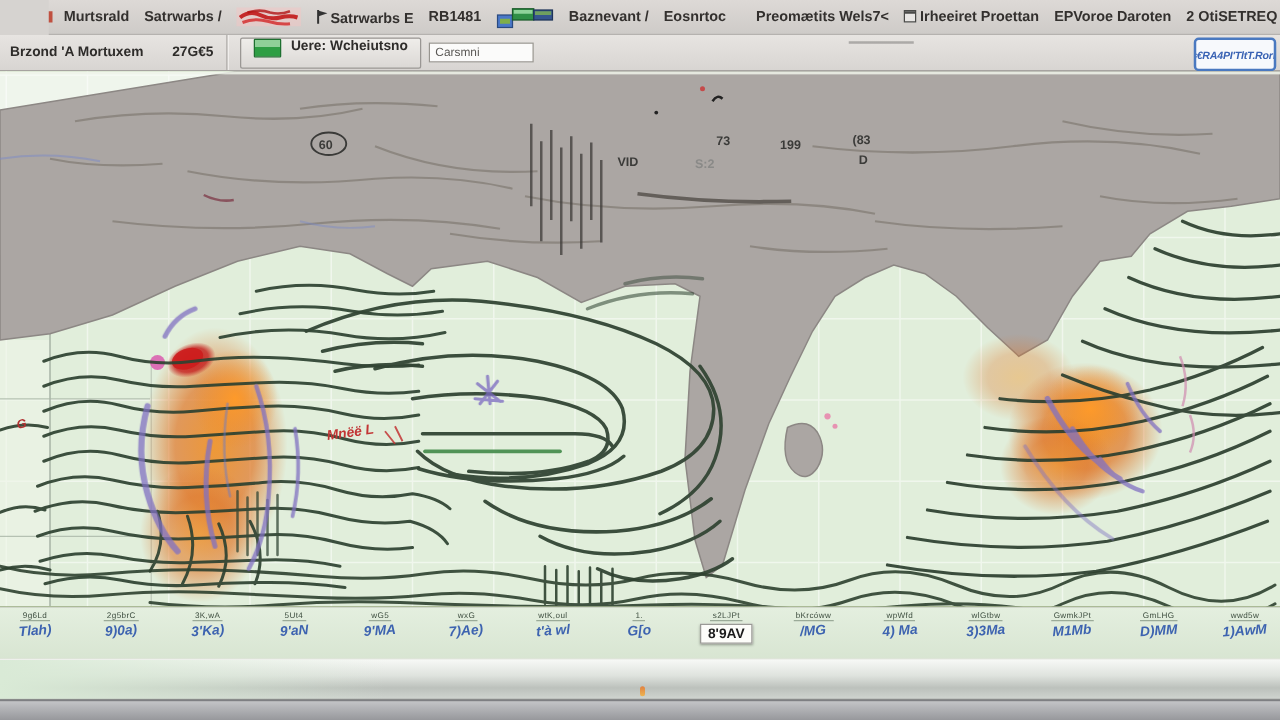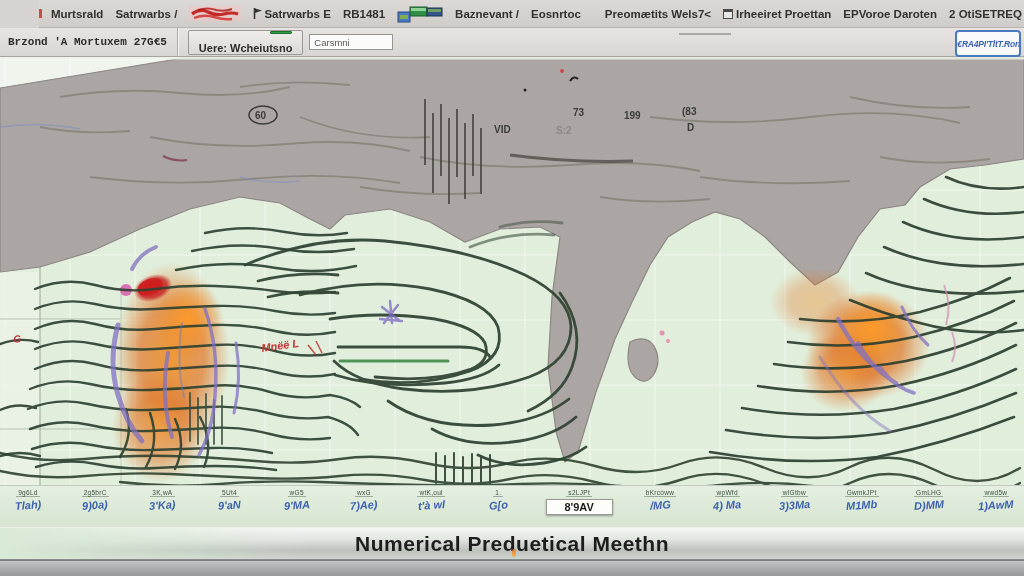--- a/index.html
+++ b/index.html
@@ -15,26 +15,26 @@
   .menu-item{cursor:default;}
   .m-sep{width:1px;align-self:stretch;background:#b2afac;box-shadow:1px 0 0 #efedeb;}
   .red-logo svg,.icon-cluster svg,.flag-icon svg{display:block;}
   .win-icon{display:inline-block;width:8px;height:8px;border:1px solid #4a4a48;
     box-shadow:inset 0 2px 0 #4a4a48;background:#e8e6e4;margin-right:3px;vertical-align:-1px;}
 
   
   .toolbar{height:29px;box-sizing:border-box;display:flex;align-items:center;gap:6px;
     background:linear-gradient(#e7e4e1,#d8d5d2);border-bottom:1px solid #a6a3a0;
     font-size:11px;font-weight:600;color:#2e2c2a;position:relative;padding-left:8px;}
-  .tb-group{display:flex;align-items:center;gap:7px;font-family:Liberation Mono, monospace;}
+  .tb-group{display:flex;align-items:center;gap:23px;}
   .tb-sep{width:1px;align-self:stretch;background:#aeaba8;box-shadow:1px 0 0 #f6f4f2;margin:0 4px;}
   .combo-box{width:90px;height:18px;background:#fbfbfa;border:1px solid #9c9996;border-radius:2px;}
   .dash{color:#555;margin:0 4px;font-weight:400;}
-  .layer-box{display:flex;align-items:flex-end;gap:8px;border:1px solid #9a9794;
-    background:linear-gradient(#efedea,#dbd8d5);height:23px;padding:0 10px;border-radius:2px;flex-direction:column;}
+  .layer-box{display:flex;align-items:flex-start;gap:8px;border:1px solid #9a9794;
+    background:linear-gradient(#efedea,#dbd8d5);height:23px;padding:0 10px;border-radius:2px;}
   .layer-icon{width:20px;height:13px;background:linear-gradient(#8fd098 45%,#2e9e44 45%);
     border:1px solid #1e7030;border-radius:1px;}
   .search-input{width:84px;height:16px;box-sizing:border-box;border:1px solid #98958f;
     background:#fbfbfa;font-size:9.5px;color:#5a5855;padding:0 4px;
     font-family:"Liberation Sans",sans-serif;}
   .thin-line{position:absolute;left:679px;top:5px;width:52px;height:2px;background:#8e8c8a;opacity:.65;}
   .brand-logo{position:absolute;right:3px;top:2px;width:62px;height:23px;
     border:2px solid #4a79c0;border-radius:4px;background:#f7f9fc;display:flex;
     align-items:center;justify-content:center;font-size:8.5px;font-weight:bold;
     font-style:italic;color:#3a63b4;letter-spacing:-.2px;overflow:hidden;}
@@ -46,21 +46,21 @@
   
   .timeline{height:42px;box-sizing:border-box;background:linear-gradient(#e4efdf,#d8e5d2);
     border-top:1px solid #c2ccbc;display:flex;justify-content:space-between;
     padding:3px 8px 0;}
   .tl-item{display:flex;flex-direction:column;align-items:center;gap:2px;min-width:40px;}
   .tl-top{font-size:6.5px;color:#3c4c3e;border-bottom:1px solid rgba(70,90,70,.45);
     padding:0 2px;letter-spacing:.3px;white-space:nowrap;}
   .tl-label{font-size:11px;font-style:italic;font-weight:bold;color:#3d63b0;
     transform:rotate(-4deg);white-space:nowrap;}
   .tl-item.selected .tl-label{color:#1b1b1b;transform:none;background:#fdfdfa;
-    border:1px solid #9a9a96;padding:1px 18px;box-shadow:0 1px 2px rgba(0,0,0,.35);font-style:normal;}
+    border:1px solid #9a9a96;padding:1px 5px;box-shadow:0 1px 2px rgba(0,0,0,.35);font-style:normal;}
 
   
   .titlebar{height:33px;box-sizing:border-box;position:relative;display:flex;align-items:center;
     justify-content:center;background:linear-gradient(#f6f8f5,#dfe3de 40%,#bcc1bc 72%,#cfd4cf);
     border-top:1px solid #eef0ec;border-bottom:1px solid #898b8a;
     font-size:21px;font-weight:bold;color:#1d1d1d;letter-spacing:.5px;}
   .titlebar::before{content:"";position:absolute;left:0;top:0;bottom:0;width:310px;
     background:linear-gradient(90deg,#d9ead6,rgba(217,234,214,0));}
   .titlebar .title-text{position:relative;}
   .title-speck{position:absolute;left:512px;bottom:2px;width:4px;height:8px;
@@ -369,18 +369,17 @@
       <span class="tl-top">GmLHG</span>
       <span class="tl-label">D)MM</span>
     </div>
     <div class="tl-item">
       <span class="tl-top">wwd5w</span>
       <span class="tl-label">1)AwM</span>
     </div>
   </div>
 
   <div class="titlebar">
-    <span class="title-text">Numerical Preduetical Meethn</span>
     <span class="title-speck"></span>
   </div>
   <div class="bottomstrip"></div>
 
 </div>
 
 </body></html>

